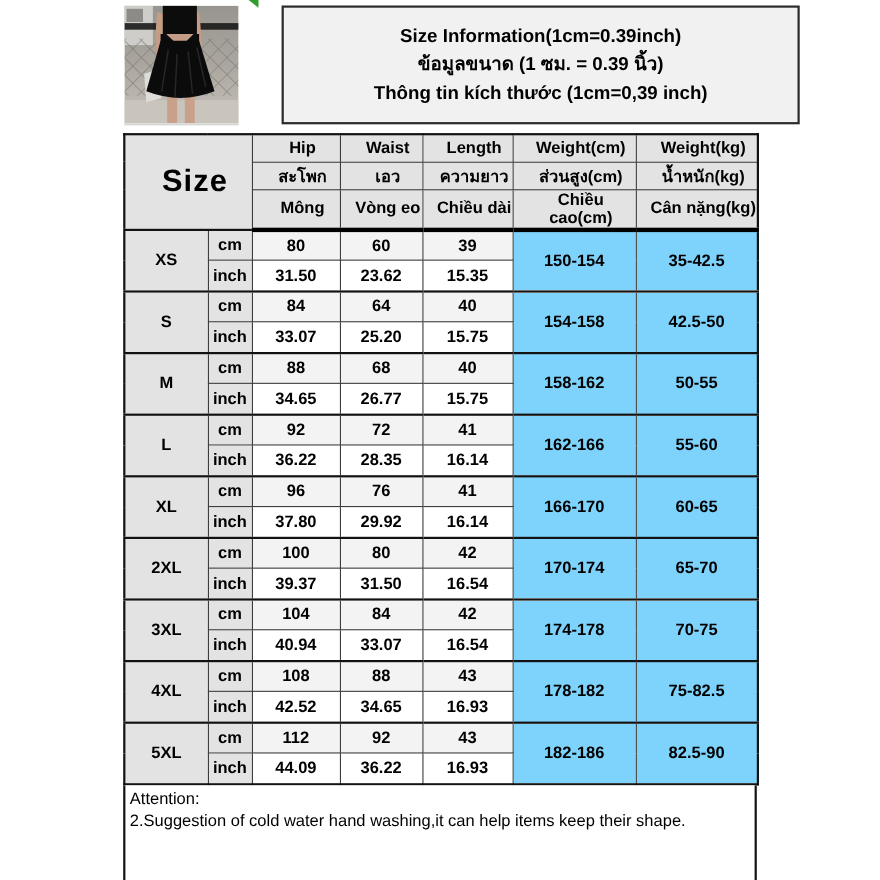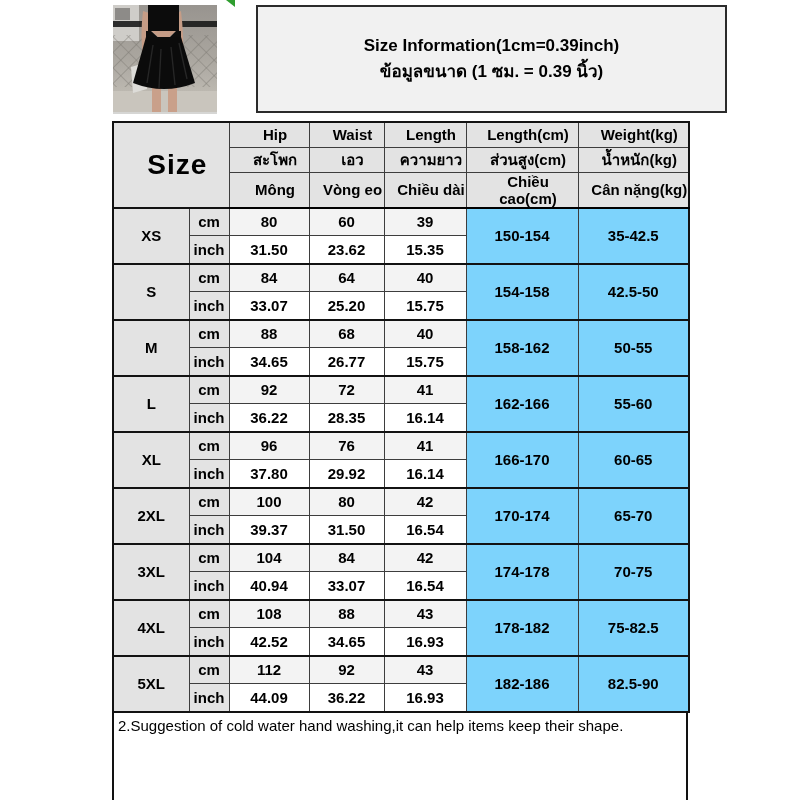--- a/index.html
+++ b/index.html
@@ -41,21 +41,21 @@
   }
   table.t thead td{background:#e3e3e3;height:25px;font-size:15px;border-bottom:1px solid #3d3d3d;padding-left:12px;}
   table.t thead td.size-big{font-size:28px;letter-spacing:1px;}
   table.t tbody td{height:28px;font-size:15px;}
   td.szc{background:#e3e3e3;font-size:15px;}
   td.unit{background:#e3e3e3;font-size:14px;}
   td.vcm{background:#f3f3f3;}
   td.vin{background:#ffffff;}
   td.spanc{background:#7dd3fc;}
   tr.gs td{border-top:2px solid #121212;}
-  table.t thead tr:last-child td{border-bottom:2px solid #000000;}
+  table.t thead tr:last-child td{border-bottom:4px solid #000000;}
 
   
   .attention{
     box-sizing:border-box;width:576px;min-height:90px;
     border:2px solid #121212;border-top:none;background:#fff;
     padding:3px 5px 10px 4px;font-size:15px;line-height:20px;font-weight:normal;
   }
   .attention div{font-weight:normal;}
 </style>
 </head>
@@ -92,40 +92,41 @@
       <rect x="39" y="80" width="9" height="27" fill="#c9a08a"></rect>
       <rect x="55" y="80" width="9" height="27" fill="#c9a08a"></rect>
       <path d="M33 32 L68 32 L82 78 Q51 90 20 78 Z" fill="#0b0b0b"></path>
       <path d="M40 40 L34 78 M48 44 L46 83 M58 42 L62 80 M66 38 L74 74" stroke="#262626" stroke-width="1.4" fill="none"></path>
     </svg>
   </div>
 
   <div class="titlebox">
     <div class="tl">Size Information(1cm=0.39inch)</div>
     <div class="tl">ข้อมูลขนาด (1 ซม. = 0.39 นิ้ว)</div>
+    <div class="tl">Thông tin kích thước (1cm=0,39 inch)</div>
   </div>
 
   <div class="tablewrap">
     <table class="t">
       <colgroup>
         <col style="width:76px">
           <col style="width:40px">
           <col style="width:80px">
           <col style="width:75px">
         <col style="width:82px">
           <col style="width:112px">
           <col style="width:111px">
       </colgroup>
       <thead>
         <tr>
           <td class="size-big" rowspan="3" colspan="2">Size</td>
           <td>Hip</td>
           <td>Waist</td>
           <td>Length</td>
-          <td>Length(cm)</td>
+          <td>Weight(cm)</td>
           <td>Weight(kg)</td>
         </tr>
         <tr>
           <td>สะโพก</td>
           <td>เอว</td>
           <td>ความยาว</td>
           <td>ส่วนสูง(cm)</td>
           <td>น้ำหนัก(kg)</td>
         </tr>
         <tr>
@@ -278,17 +279,18 @@
         <tr>
           <td class="unit">inch</td>
           <td class="vin">44.09</td>
           <td class="vin">36.22</td>
           <td class="vin">16.93</td>
         </tr>
       </tbody>
     </table>
 
     <div class="attention">
+      <div>Attention:</div>
       <div>2.Suggestion of cold water hand washing,it can help items keep their shape.</div>
     </div>
   </div>
 
 </div>
 
 </body></html>

